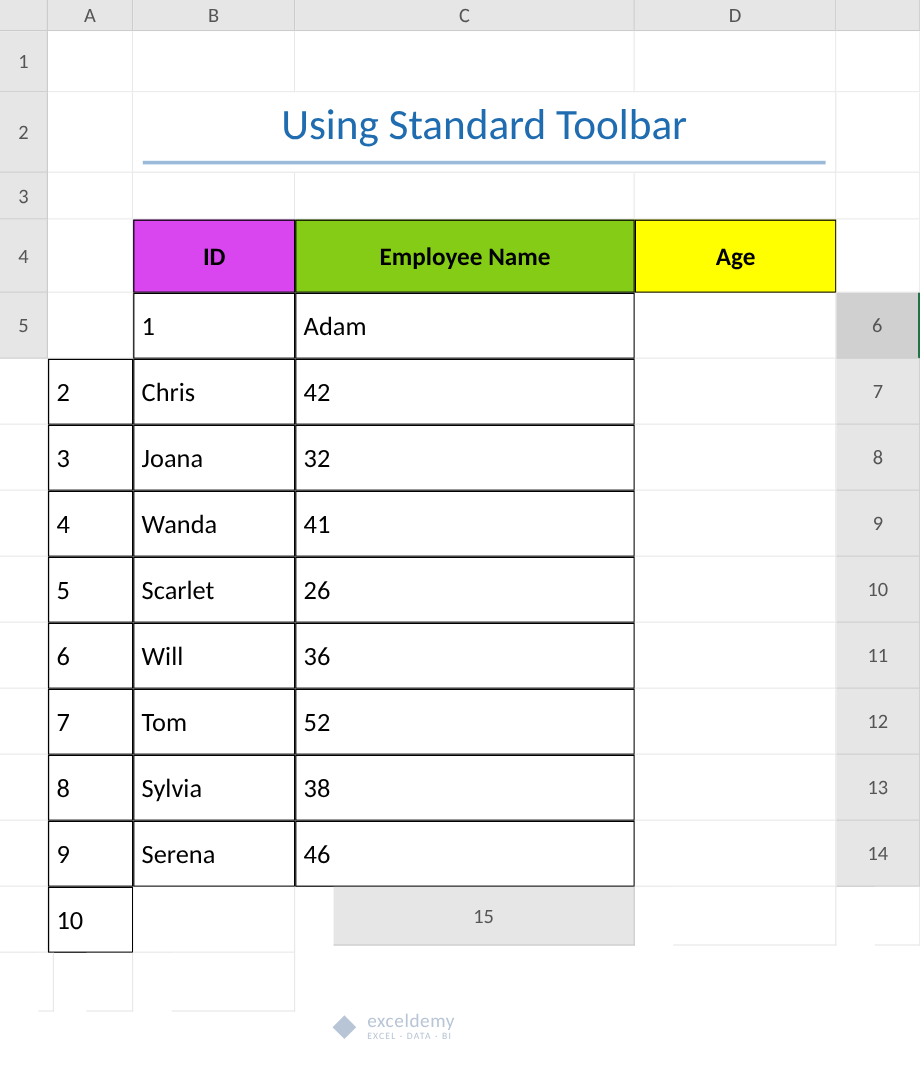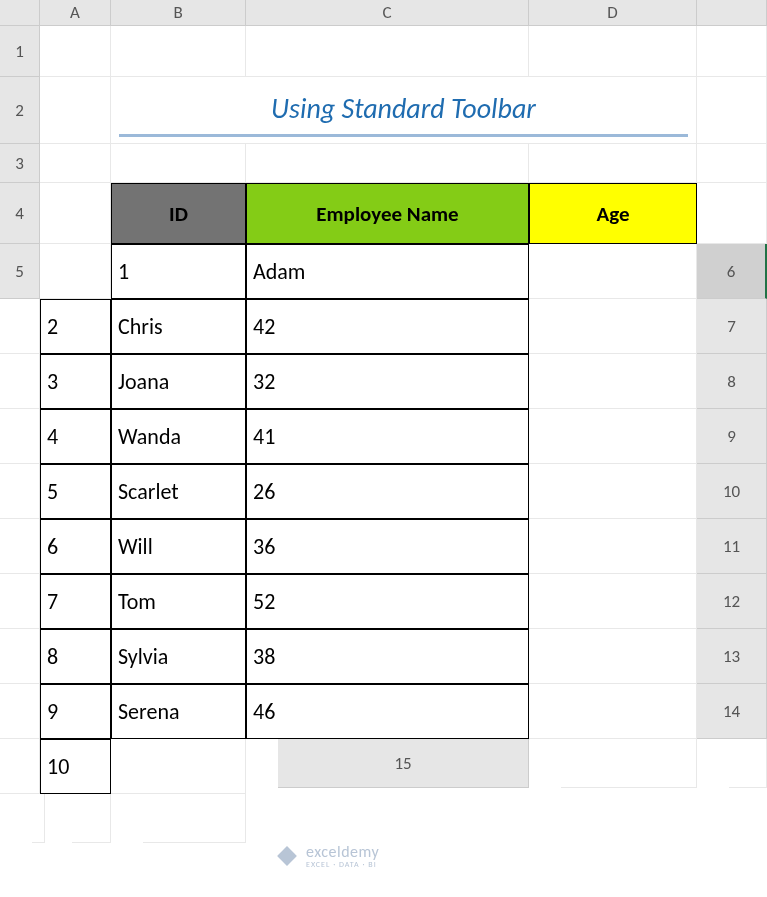--- a/index.html
+++ b/index.html
@@ -74,34 +74,33 @@
     background: #fff;
     position: relative;
   }
   .title-inner {
     position: absolute;
     left: 0;
     right: 0;
     bottom: 6px;
     text-align: center;
     color: #1f6cb0;
-    font-size: 28px;
+    font-size: 36px;
     font-weight: 500;
     border-bottom: 3px solid #9bb9d9;
     padding-bottom: 8px;
     margin: 0 8px;
-    font-style: italic;
   }
 
   .table-header {
     font-weight: bold;
     justify-content: center;
     border: 1px solid #000;
   }
-  .hdr-id { background: #737373; }
+  .hdr-id { background: #d946ef; }
   .hdr-name { background: #84cc16; }
   .hdr-age { background: #ffff00; }
 
   .tcell {
     border: 1px solid #000;
     font-size: 22px;
     background: #fff;
   }
 
   .watermark {

